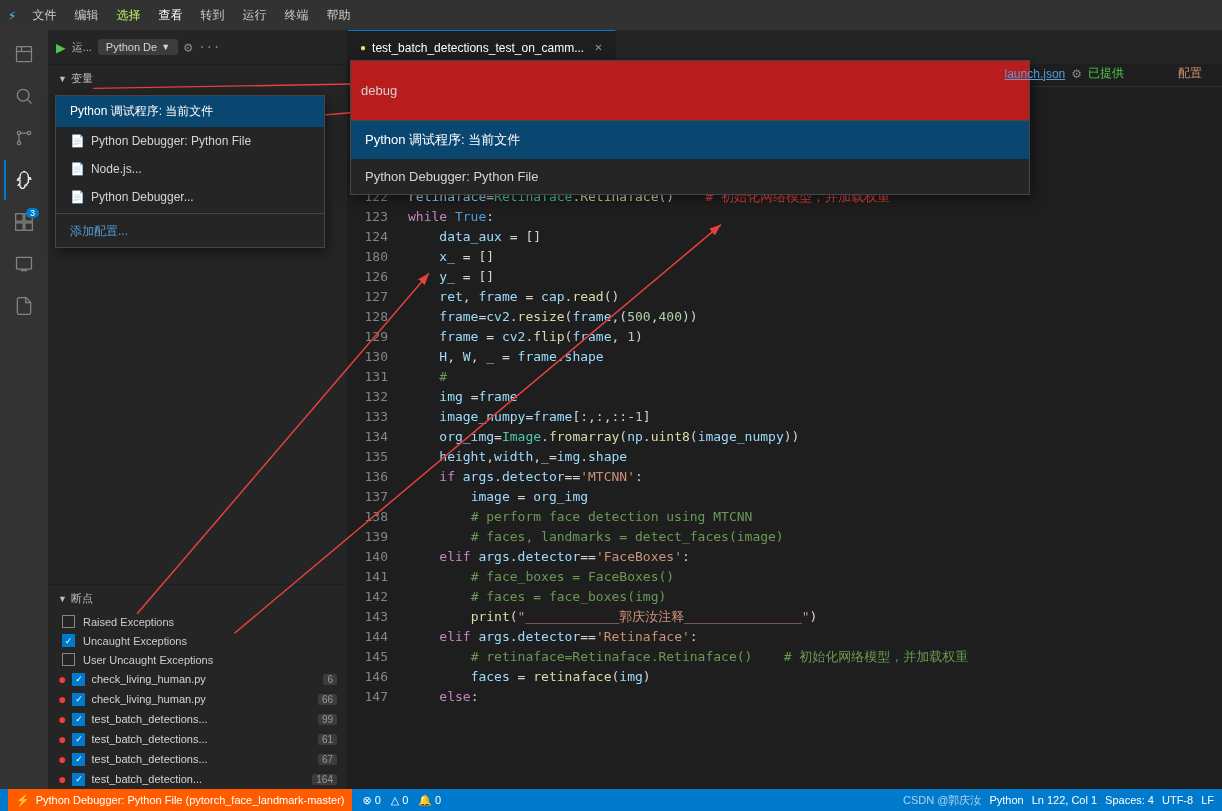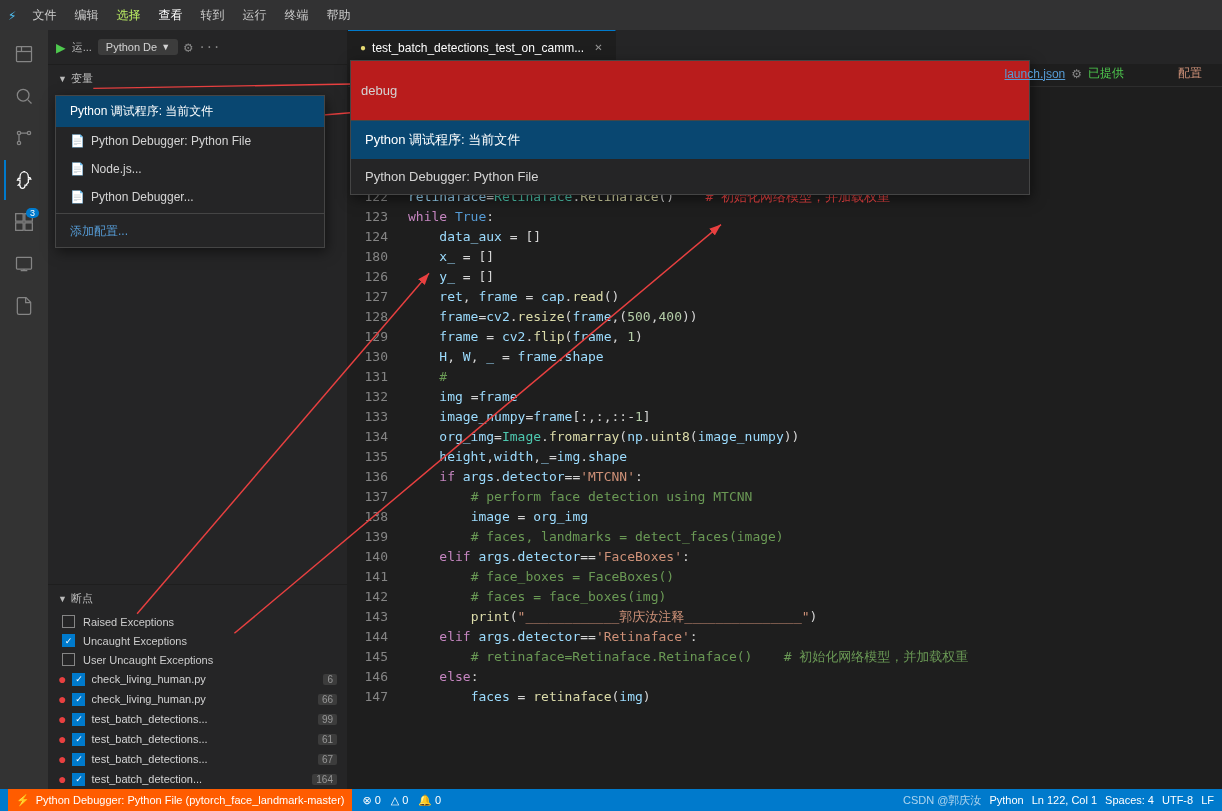--- a/index.html
+++ b/index.html
@@ -238,31 +238,31 @@
           <div style="white-space:nowrap;height:20px;">&nbsp;&nbsp;&nbsp;&nbsp;<span style="color:#9cdcfe;">ret</span><span style="color:#d4d4d4;">,</span> <span style="color:#9cdcfe;">frame</span> <span style="color:#d4d4d4;">=</span> <span style="color:#9cdcfe;">cap</span><span style="color:#d4d4d4;">.</span><span style="color:#dcdcaa;">read</span><span style="color:#d4d4d4;">()</span></div>
           <div style="white-space:nowrap;height:20px;">&nbsp;&nbsp;&nbsp;&nbsp;<span style="color:#9cdcfe;">frame</span><span style="color:#d4d4d4;">=</span><span style="color:#9cdcfe;">cv2</span><span style="color:#d4d4d4;">.</span><span style="color:#dcdcaa;">resize</span><span style="color:#d4d4d4;">(</span><span style="color:#9cdcfe;">frame</span><span style="color:#d4d4d4;">,(</span><span style="color:#b5cea8;">500</span><span style="color:#d4d4d4;">,</span><span style="color:#b5cea8;">400</span><span style="color:#d4d4d4;">))</span></div>
           <div style="white-space:nowrap;height:20px;">&nbsp;&nbsp;&nbsp;&nbsp;<span style="color:#9cdcfe;">frame</span> <span style="color:#d4d4d4;">=</span> <span style="color:#9cdcfe;">cv2</span><span style="color:#d4d4d4;">.</span><span style="color:#dcdcaa;">flip</span><span style="color:#d4d4d4;">(</span><span style="color:#9cdcfe;">frame</span><span style="color:#d4d4d4;">,</span> <span style="color:#b5cea8;">1</span><span style="color:#d4d4d4;">)</span></div>
           <div style="white-space:nowrap;height:20px;">&nbsp;&nbsp;&nbsp;&nbsp;<span style="color:#9cdcfe;">H</span><span style="color:#d4d4d4;">,</span> <span style="color:#9cdcfe;">W</span><span style="color:#d4d4d4;">,</span> <span style="color:#9cdcfe;">_</span> <span style="color:#d4d4d4;">=</span> <span style="color:#9cdcfe;">frame</span><span style="color:#d4d4d4;">.</span><span style="color:#9cdcfe;">shape</span></div>
           <div style="white-space:nowrap;height:20px;">&nbsp;&nbsp;&nbsp;&nbsp;<span style="color:#6a9955;">#</span></div>
           <div style="white-space:nowrap;height:20px;">&nbsp;&nbsp;&nbsp;&nbsp;<span style="color:#9cdcfe;">img</span> <span style="color:#d4d4d4;">=</span><span style="color:#9cdcfe;">frame</span></div>
           <div style="white-space:nowrap;height:20px;">&nbsp;&nbsp;&nbsp;&nbsp;<span style="color:#9cdcfe;">image_numpy</span><span style="color:#d4d4d4;">=</span><span style="color:#9cdcfe;">frame</span><span style="color:#d4d4d4;">[:,:,::-</span><span style="color:#b5cea8;">1</span><span style="color:#d4d4d4;">]</span></div>
           <div style="white-space:nowrap;height:20px;">&nbsp;&nbsp;&nbsp;&nbsp;<span style="color:#9cdcfe;">org_img</span><span style="color:#d4d4d4;">=</span><span style="color:#4ec9b0;">Image</span><span style="color:#d4d4d4;">.</span><span style="color:#dcdcaa;">fromarray</span><span style="color:#d4d4d4;">(</span><span style="color:#9cdcfe;">np</span><span style="color:#d4d4d4;">.</span><span style="color:#dcdcaa;">uint8</span><span style="color:#d4d4d4;">(</span><span style="color:#9cdcfe;">image_numpy</span><span style="color:#d4d4d4;">))</span></div>
           <div style="white-space:nowrap;height:20px;">&nbsp;&nbsp;&nbsp;&nbsp;<span style="color:#9cdcfe;">height</span><span style="color:#d4d4d4;">,</span><span style="color:#9cdcfe;">width</span><span style="color:#d4d4d4;">,</span><span style="color:#9cdcfe;">_</span><span style="color:#d4d4d4;">=</span><span style="color:#9cdcfe;">img</span><span style="color:#d4d4d4;">.</span><span style="color:#9cdcfe;">shape</span></div>
           <div style="white-space:nowrap;height:20px;">&nbsp;&nbsp;&nbsp;&nbsp;<span style="color:#c586c0;">if</span> <span style="color:#9cdcfe;">args</span><span style="color:#d4d4d4;">.</span><span style="color:#9cdcfe;">detector</span><span style="color:#d4d4d4;">==</span><span style="color:#ce9178;">'MTCNN'</span><span style="color:#d4d4d4;">:</span></div>
+          <div style="white-space:nowrap;height:20px;">&nbsp;&nbsp;&nbsp;&nbsp;&nbsp;&nbsp;&nbsp;&nbsp;<span style="color:#9cdcfe;">image</span> <span style="color:#d4d4d4;">=</span> <span style="color:#9cdcfe;">org_img</span></div>
           <div style="white-space:nowrap;height:20px;">&nbsp;&nbsp;&nbsp;&nbsp;&nbsp;&nbsp;&nbsp;&nbsp;<span style="color:#6a9955;"># perform face detection using MTCNN</span></div>
-          <div style="white-space:nowrap;height:20px;">&nbsp;&nbsp;&nbsp;&nbsp;&nbsp;&nbsp;&nbsp;&nbsp;<span style="color:#9cdcfe;">image</span> <span style="color:#d4d4d4;">=</span> <span style="color:#9cdcfe;">org_img</span></div>
           <div style="white-space:nowrap;height:20px;">&nbsp;&nbsp;&nbsp;&nbsp;&nbsp;&nbsp;&nbsp;&nbsp;<span style="color:#6a9955;"># faces, landmarks = detect_faces(image)</span></div>
           <div style="white-space:nowrap;height:20px;">&nbsp;&nbsp;&nbsp;&nbsp;<span style="color:#c586c0;">elif</span> <span style="color:#9cdcfe;">args</span><span style="color:#d4d4d4;">.</span><span style="color:#9cdcfe;">detector</span><span style="color:#d4d4d4;">==</span><span style="color:#ce9178;">'FaceBoxes'</span><span style="color:#d4d4d4;">:</span></div>
           <div style="white-space:nowrap;height:20px;">&nbsp;&nbsp;&nbsp;&nbsp;&nbsp;&nbsp;&nbsp;&nbsp;<span style="color:#6a9955;"># face_boxes = FaceBoxes()</span></div>
           <div style="white-space:nowrap;height:20px;">&nbsp;&nbsp;&nbsp;&nbsp;&nbsp;&nbsp;&nbsp;&nbsp;<span style="color:#6a9955;"># faces = face_boxes(img)</span></div>
           <div style="white-space:nowrap;height:20px;">&nbsp;&nbsp;&nbsp;&nbsp;&nbsp;&nbsp;&nbsp;&nbsp;<span style="color:#dcdcaa;">print</span><span style="color:#d4d4d4;">(</span><span style="color:#ce9178;">"____________郭庆汝注释_______________"</span><span style="color:#d4d4d4;">)</span></div>
           <div style="white-space:nowrap;height:20px;">&nbsp;&nbsp;&nbsp;&nbsp;<span style="color:#c586c0;">elif</span> <span style="color:#9cdcfe;">args</span><span style="color:#d4d4d4;">.</span><span style="color:#9cdcfe;">detector</span><span style="color:#d4d4d4;">==</span><span style="color:#ce9178;">'Retinaface'</span><span style="color:#d4d4d4;">:</span></div>
           <div style="white-space:nowrap;height:20px;">&nbsp;&nbsp;&nbsp;&nbsp;&nbsp;&nbsp;&nbsp;&nbsp;<span style="color:#6a9955;"># retinaface=Retinaface.Retinaface()&nbsp;&nbsp;&nbsp;&nbsp;# 初始化网络模型，并加载权重</span></div>
+          <div style="white-space:nowrap;height:20px;">&nbsp;&nbsp;&nbsp;&nbsp;&nbsp;&nbsp;&nbsp;&nbsp;<span style="color:#9cdcfe;">faces</span> <span style="color:#d4d4d4;">=</span> <span style="color:#dcdcaa;">retinaface</span><span style="color:#d4d4d4;">(</span><span style="color:#9cdcfe;">img</span><span style="color:#d4d4d4;">)</span></div>
           <div style="white-space:nowrap;height:20px;">&nbsp;&nbsp;&nbsp;&nbsp;<span style="color:#c586c0;">else</span><span style="color:#d4d4d4;">:</span></div>
-          <div style="white-space:nowrap;height:20px;">&nbsp;&nbsp;&nbsp;&nbsp;&nbsp;&nbsp;&nbsp;&nbsp;<span style="color:#9cdcfe;">faces</span> <span style="color:#d4d4d4;">=</span> <span style="color:#dcdcaa;">retinaface</span><span style="color:#d4d4d4;">(</span><span style="color:#9cdcfe;">img</span><span style="color:#d4d4d4;">)</span></div>
         </div>
       </div>
     </div>
 
     <div style="position:absolute;top:0;left:0;right:0;bottom:0;pointer-events:none;z-index:100;">
 
       <div style="position:absolute;top:30px;left:350px;width:680px;background:#252526;border:1px solid #454545;z-index:200;box-shadow:2px 4px 12px rgba(0,0,0,0.5);pointer-events:auto;">
 
         <div style="display:flex;align-items:center;background:#b91c1c;padding:22px 10px;border-bottom:1px solid #454545;">
           <input type="text" value="debug" style="background: transparent; border: none; outline: none; color: rgb(212, 212, 212); font-size: 13px; width: 100%; font-family: &quot;Segoe UI&quot;, sans-serif;">

